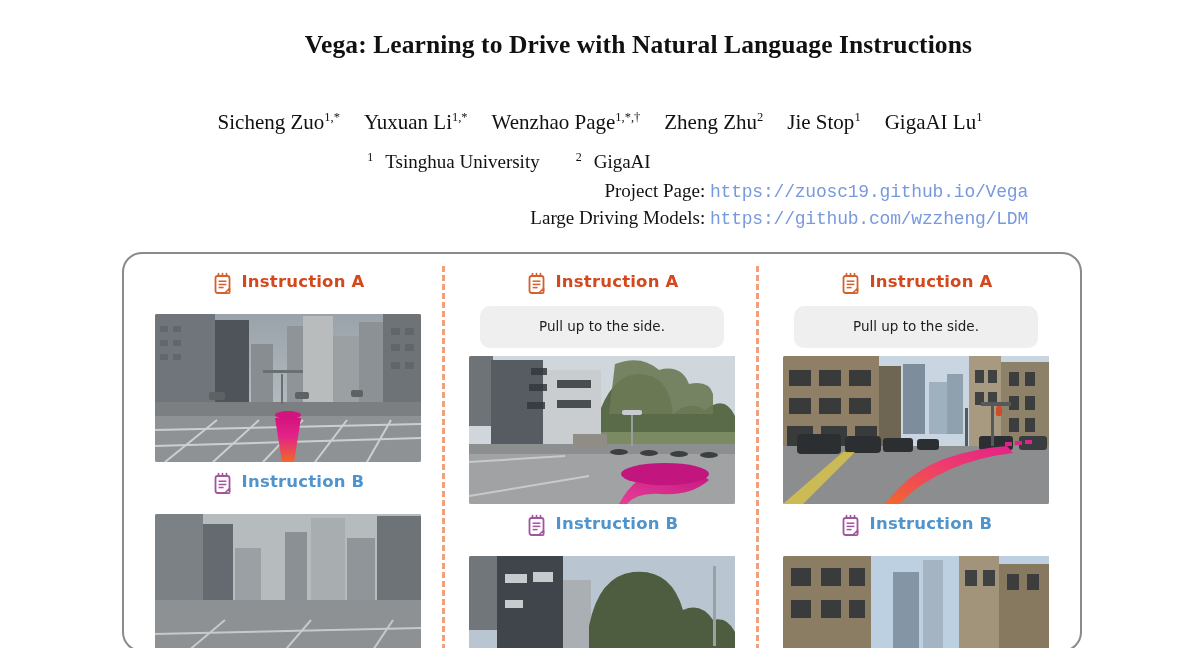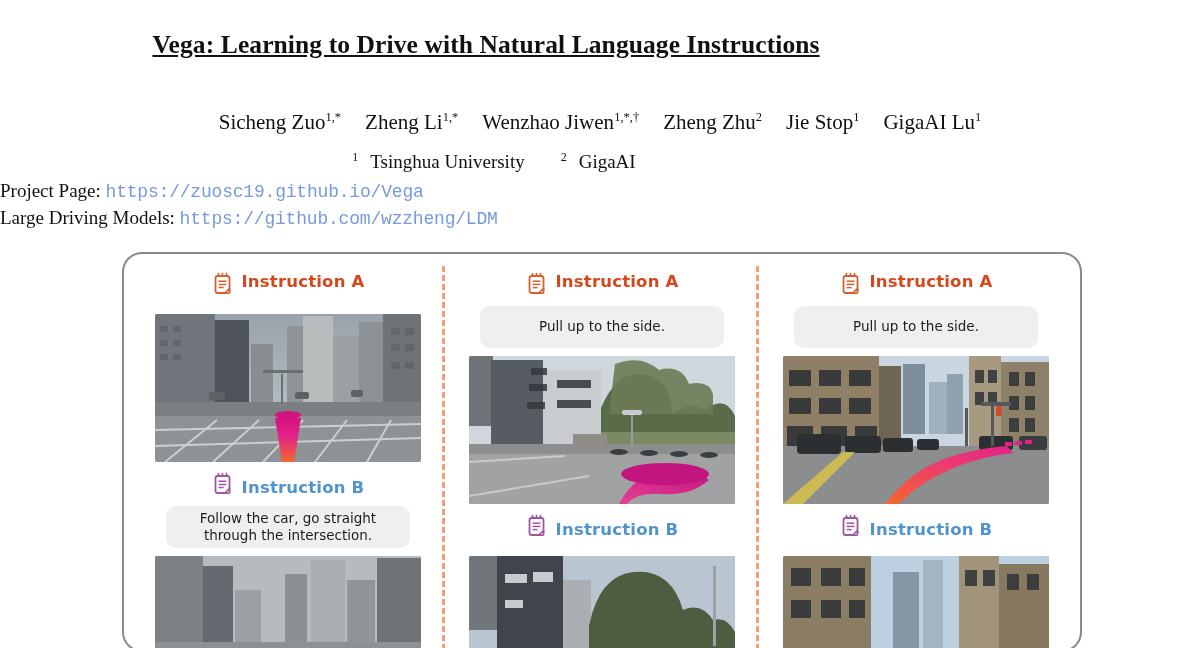--- a/index.html
+++ b/index.html
@@ -7,39 +7,38 @@
   body{
     width:1200px;height:648px;
     background:#ffffff;
     font-family:"Liberation Serif", serif;
     overflow:hidden;
     position:relative;
   }
   
   .paper-title{
     position:absolute;left:0;top:30px;width:972px;
-    text-align:center;
+    text-align:right;
     font-size:25.5px;font-weight:bold;color:#111;
     letter-spacing:.1px;
-    text-decoration:underline;
   }
   .authors{
     position:absolute;left:0;top:110px;width:1200px;
     text-align:center;font-size:21px;color:#111;
   }
   .author{display:inline-block;margin:0 12px;white-space:nowrap;}
   .author sup{font-size:12.5px;}
   .affil{
     position:absolute;left:0;top:150px;width:1000px;
-    text-align:center;font-size:19px;color:#111;
+    text-align:center;font-size:19px;color:#111;padding-left:15px;
   }
   .affil span{margin:0 12px;white-space:nowrap;}
   .affil sup{font-size:12px;}
   .linkline{
-    position:absolute;left:0;width:1011px;text-align:left;
+    position:absolute;left:17px;width:1011px;text-align:right;
     font-size:19px;color:#111;
   }
   .linkline.l1{top:180px;}
   .linkline.l2{top:207px;}
   .linklabel{font-family:"Liberation Serif", serif;}
   .url{
     font-family:"Liberation Mono", monospace;
     color:#7799dd;font-size:18px;letter-spacing:-0.2px;
   }
   
@@ -76,21 +75,21 @@
   .instr-head{
     display:flex;align-items:flex-start;gap:8px;
     margin-top:10px;margin-bottom:8px;
     height:26px;
   }
   .instr-label{
     font-family:"DejaVu Sans", sans-serif;
     font-size:16.5px;font-weight:bold;letter-spacing:.2px;
   }
   .label-a{color:#d4481d;}
-  .label-b{color:#4f94cd;margin-top:6px;}
+  .label-b{color:#4f94cd;}
   .note-icon{display:block;}
   
   .bubble{
     background:#efefef;
     border-radius:10px;
     padding:7px 12px;
     width:244px;
     box-sizing:border-box;
     text-align:center;
     font-family:"DejaVu Sans", sans-serif;
@@ -111,21 +110,21 @@
     flex:0 0 auto;
   }
   .scene svg{display:block;width:100%;height:100%;}
 </style>
 </head>
 <body>
 
 <div class="paper-title">Vega: Learning to Drive with Natural Language Instructions</div>
 
 <div class="authors">
-  <span class="author"><span>Sicheng Zuo</span><sup>1,*</sup></span><span class="author"><span>Zheng Li</span><sup>1,*</sup></span><span class="author"><span>Wenzhao Jiwen</span><sup>1,*,†</sup></span><span class="author"><span>Zheng Zhu</span><sup>2</sup></span><span class="author"><span>Jie Stop</span><sup>1</sup></span><span class="author"><span>GigaAI Lu</span><sup>1</sup></span>
+  <span class="author"><span>Sicheng Zuo</span><sup>1,*</sup></span><span class="author"><span>Yuxuan Li</span><sup>1,*</sup></span><span class="author"><span>Wenzhao Page</span><sup>1,*,†</sup></span><span class="author"><span>Zheng Zhu</span><sup>2</sup></span><span class="author"><span>Jie Stop</span><sup>1</sup></span><span class="author"><span>GigaAI Lu</span><sup>1</sup></span>
 </div>
 
 <div class="affil">
   <span><sup>1</sup><span>Tsinghua University</span></span><span><sup>2</sup><span>GigaAI</span></span>
 </div>
 
 <div class="linkline l1">
   <span class="linklabel">Project Page:</span>
   <span class="url">https://zuosc19.github.io/Vega</span>
 </div>
@@ -222,21 +221,20 @@
             <line x1="6.6" y1="9.2" x2="14.4" y2="9.2" stroke="#a0559e" stroke-width="1.5"></line>
             <line x1="6.6" y1="12.4" x2="14.4" y2="12.4" stroke="#a0559e" stroke-width="1.5"></line>
             <line x1="6.6" y1="15.6" x2="11.6" y2="15.6" stroke="#a0559e" stroke-width="1.5"></line>
             <path d="M6.5 4 v-2.3" stroke="#a0559e" stroke-width="1.7" stroke-linecap="round"></path>
             <path d="M10.5 4 v-2.3" stroke="#a0559e" stroke-width="1.7" stroke-linecap="round"></path>
             <path d="M14.5 4 v-2.3" stroke="#a0559e" stroke-width="1.7" stroke-linecap="round"></path>
           </svg>
         </span>
         <span class="instr-label label-b">Instruction B</span>
       </div>
-      <div class="bubble">Follow the car, go straight through the intersection.</div>
       <div class="scene">
         <svg viewBox="0 0 266 148" preserveAspectRatio="none">
           <rect width="266" height="148" fill="#b6bbbe"></rect>
           <rect x="0" y="0" width="48" height="88" fill="#7c8186"></rect>
           <rect x="48" y="10" width="30" height="78" fill="#646a6f"></rect>
           <rect x="80" y="34" width="26" height="54" fill="#9aa0a4"></rect>
           <rect x="130" y="18" width="22" height="70" fill="#8a9094"></rect>
           <rect x="156" y="4" width="34" height="84" fill="#a8adaf"></rect>
           <rect x="192" y="24" width="28" height="64" fill="#8f9599"></rect>
           <rect x="222" y="2" width="44" height="86" fill="#6e7378"></rect>

